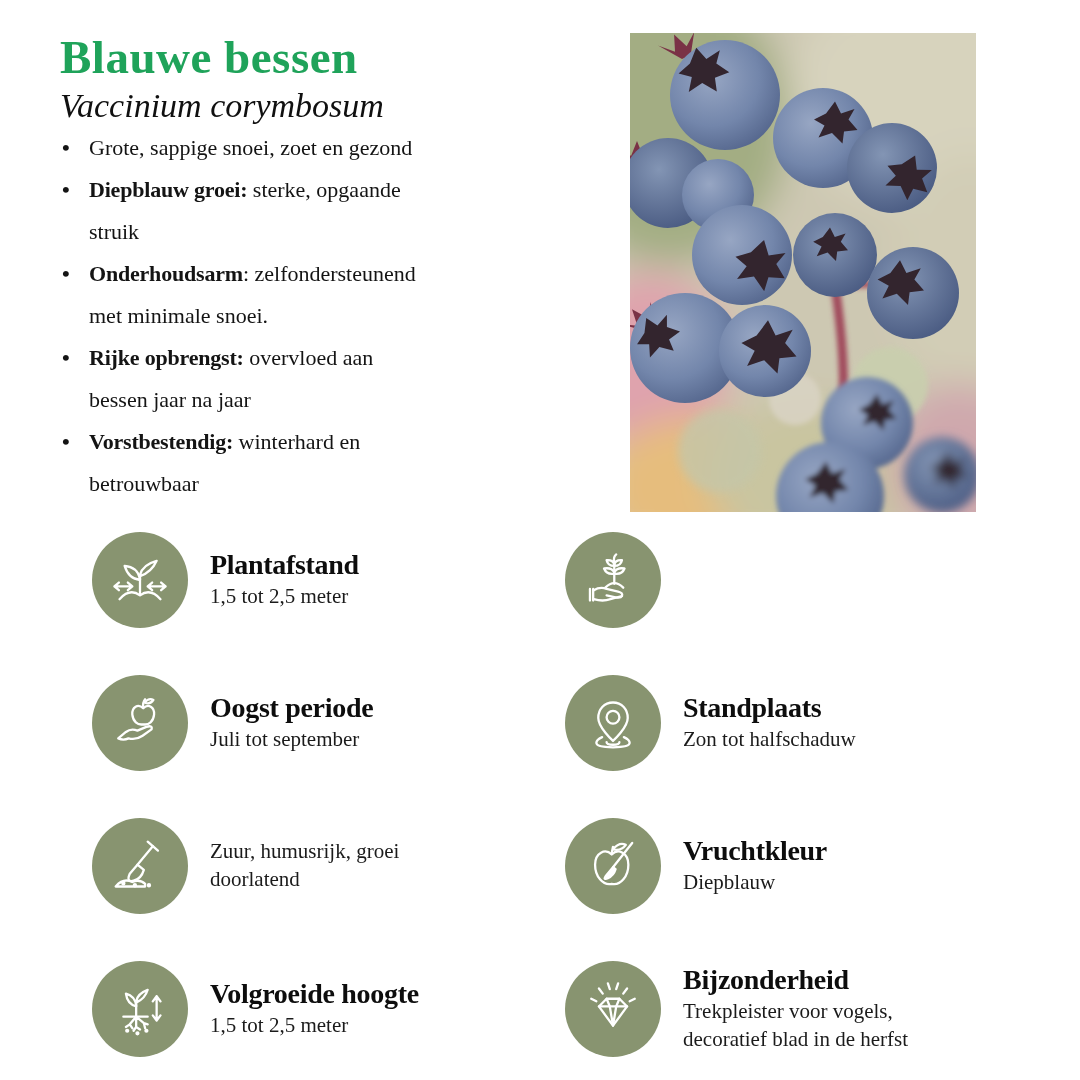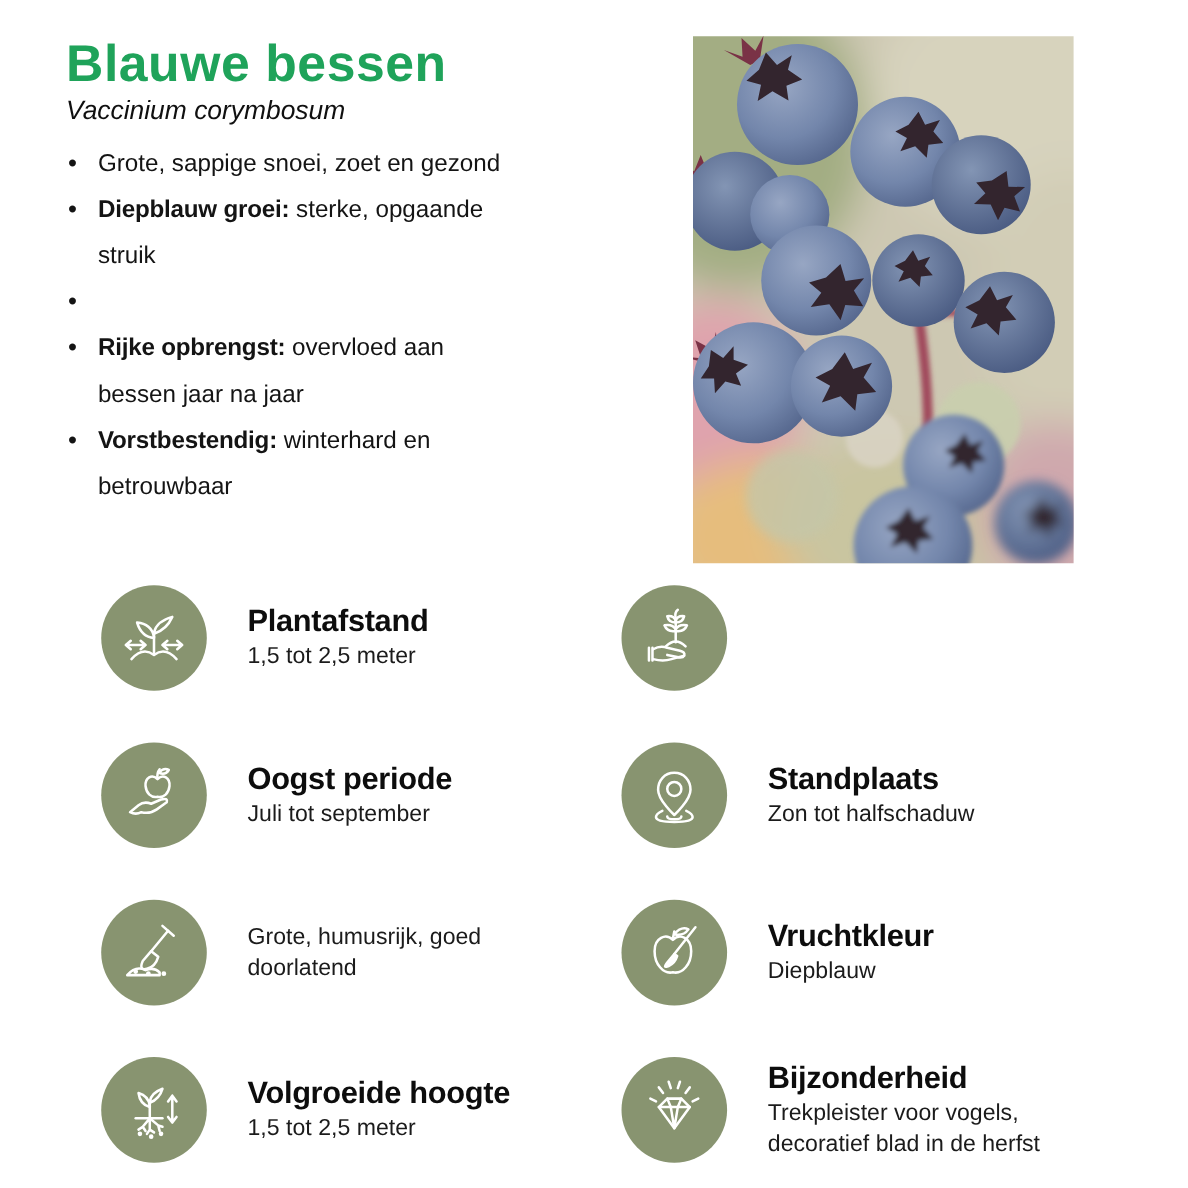--- a/index.html
+++ b/index.html
@@ -1,41 +1,41 @@
 <!DOCTYPE html>
 <html><head>
 <meta charset="utf-8">
 <style>
   html,body{margin:0;padding:0;background:#ffffff;}
   .canvas{
     position:relative;width:976px;height:1080px;background:#ffffff;overflow:hidden;
-    font-family:Liberation Sans, sans-serif;color:#141414;
+    font-family:Liberation Serif, serif;color:#141414;
   }
   
   .header{position:absolute;left:60px;top:30px;}
   .page-title{margin:0;font-size:47px;line-height:1.18;font-weight:600;color:#1fa35a;letter-spacing:0.5px;}
-  .page-subtitle{margin:2px 0 0 0;font-size:24px;font-style:italic;font-weight:400;color:#101010;}
+  .page-subtitle{margin:2px 0 0 0;font-size:34px;font-style:italic;font-weight:400;color:#101010;}
   
   .bullets{position:absolute;left:62px;top:127px;width:510px;list-style:none;margin:0;padding:0;}
   .bullets li{display:flex;font-size:22px;line-height:42px;}
   .dot{flex:none;width:27px;font-weight:700;}
   .bullet-text{white-space:pre-line;}
   .bullet-text b{font-weight:800;letter-spacing:-0.2px;}
   
   .photo{position:absolute;left:630px;top:33px;width:358px;height:479px;}
   .photo svg{display:block;width:100%;height:100%;}
   
   .features{position:absolute;left:92px;top:532px;width:950px;display:grid;
     grid-template-columns:473px 1fr;grid-auto-rows:143px;align-items:start;}
   .feature{display:flex;align-items:center;height:96px;}
   .icon-circle{flex:none;width:96px;height:96px;border-radius:50%;background:#889470;
     display:flex;align-items:center;justify-content:center;}
   .icon-circle svg{width:64px;height:64px;}
   .icon-stroke{fill:none;stroke:#ffffff;stroke-width:3.6;stroke-linecap:round;stroke-linejoin:round;}
-  .feature-text{margin-left:37px;}
+  .feature-text{margin-left:22px;}
   .feature-title{font-size:28px;font-weight:800;letter-spacing:-0.3px;line-height:1.12;color:#0d0d0d;margin-bottom:3px;}
   .feature-desc{font-size:21px;line-height:1.33;color:#1b1b1b;white-space:pre-line;}
 </style>
 </head>
 <body>
 
 <div class="canvas">
 
   <div class="header">
     <h1 class="page-title">Blauwe bessen</h1>
@@ -47,20 +47,22 @@
         <span class="dot">•</span>
         <div class="bullet-text"><b></b><span>Grote, sappige snoei, zoet en gezond</span></div>
       </li>
     <li>
         <span class="dot">•</span>
         <div class="bullet-text"><b>Diepblauw groei:</b><span> sterke, opgaande
 struik</span></div>
       </li>
     <li>
         <span class="dot">•</span>
+        <div class="bullet-text"><b>Onderhoudsarm</b><span>: zelfondersteunend
+met minimale snoei.</span></div>
       </li>
     <li>
         <span class="dot">•</span>
         <div class="bullet-text"><b>Rijke opbrengst:</b><span> overvloed aan
 bessen jaar na jaar</span></div>
       </li>
     <li>
         <span class="dot">•</span>
         <div class="bullet-text"><b>Vorstbestendig:</b><span> winterhard en
 betrouwbaar</span></div>
@@ -227,21 +229,21 @@
             <path d="M70,19 L46,48"></path>
             <path d="M46,48 L34,62 Q28,76 40,73 Q52,70 56,56 Z"></path>
             <path d="M12,82 Q24,68 38,75 Q50,70 58,78 L58,82 Z"></path>
             <circle cx="24" cy="77" r="1.6" fill="#fff"></circle>
             <circle cx="42" cy="80" r="1.6" fill="#fff"></circle>
             <circle cx="64" cy="80" r="1.6" fill="#fff"></circle>
           </g>
         </svg>
       </div>
       <div class="feature-text">
-        <div class="feature-desc">Grote, humusrijk, goed
+        <div class="feature-desc">Zuur, humusrijk, groei
 doorlatend</div>
       </div>
     </div>
 
     <div class="feature">
       <div class="icon-circle">
         <svg viewBox="0 0 100 100">
           <g class="icon-stroke">
             <path d="M48,32 C38,22 22,29 22,48 C22,66 34,81 48,78 C62,81 74,66 74,48 C74,29 58,22 48,32 Z"></path>
             <path d="M48,30 L50,20"></path>

